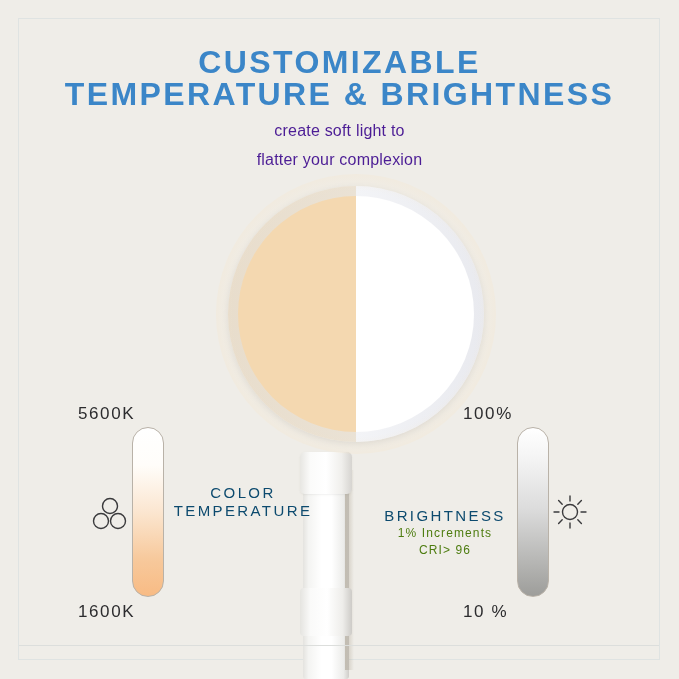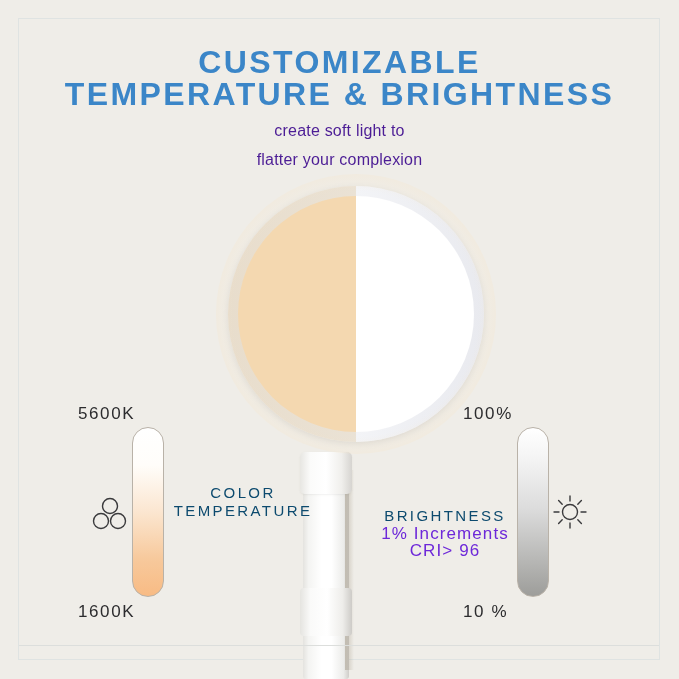--- a/index.html
+++ b/index.html
@@ -195,22 +195,22 @@
     margin-top: 21px;
   }
   .block-title {
     font-size: 15px;
     color: #0c4a6e;
     letter-spacing: 2.4px;
     line-height: 18px;
     white-space: nowrap;
   }
   .block-sub {
-    font-size: 17px;
-    color: #6d28d9;
+    font-size: 12px;
+    color: #4d7c0f;
     letter-spacing: 1.1px;
     line-height: 17px;
     white-space: nowrap;
     text-align: center;
   }
 
   
   #temp-icon {
     position: absolute;
     left: 88px;

